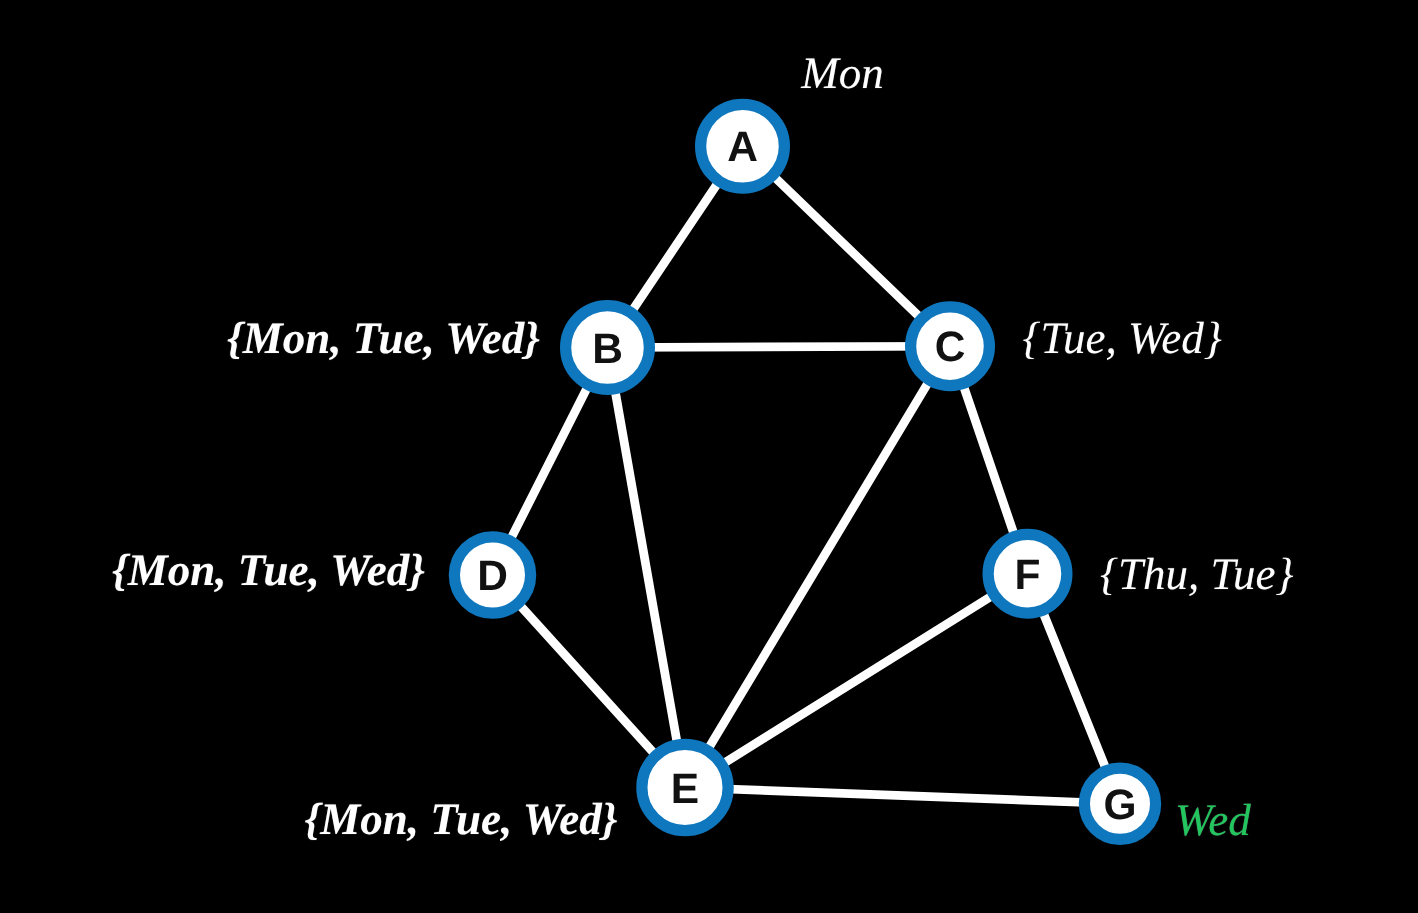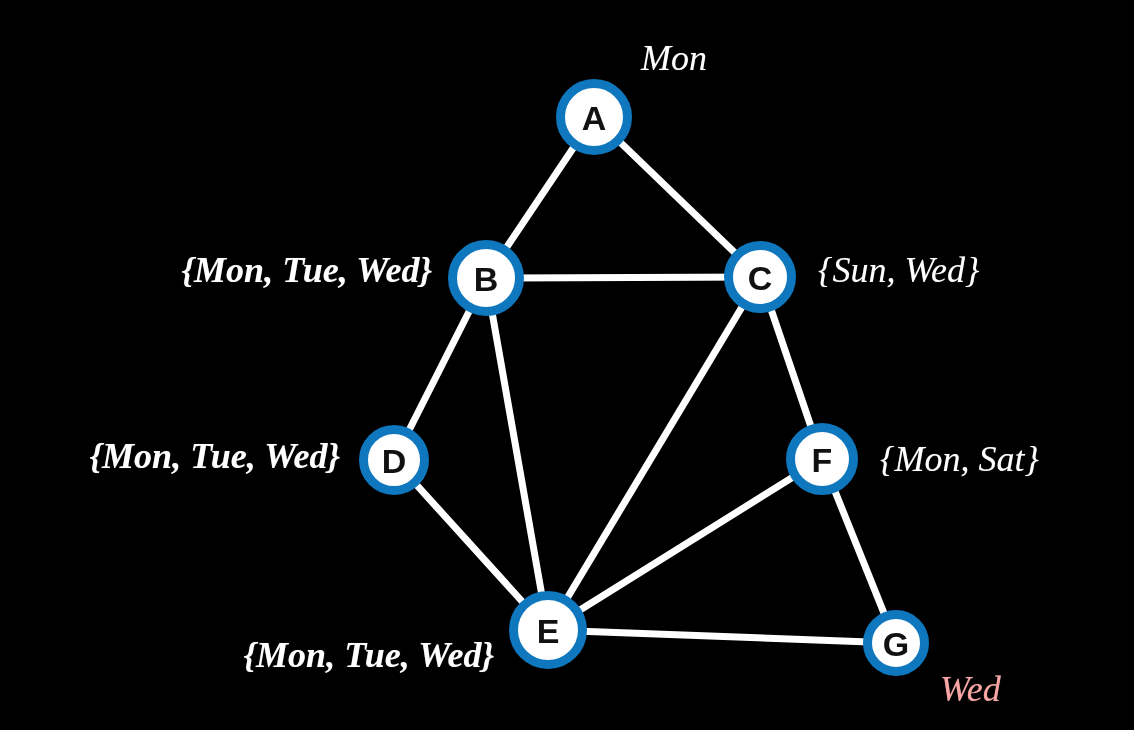--- a/index.html
+++ b/index.html
@@ -107,19 +107,19 @@
         </g>
         <g>
           <circle cx="896" cy="643" r="28.5" class="node-ring" fill="#ffffff" stroke="#0e77be"></circle>
           <text x="896" y="644" class="node-letter">G</text>
         </g>
       </g>
   </svg>
   <div id="labels-layer">
       <div class="domain-label lbl-above" style="left: 674px; top: 76px; color: rgb(255, 255, 255);">Mon</div>
       <div class="domain-label lbl-left" style="left: 432px; top: 270px; color: rgb(255, 255, 255);">{Mon, Tue, Wed}</div>
-      <div class="domain-label lbl-right" style="left: 818px; top: 270px; color: rgb(255, 255, 255);">{Sun, Wed}</div>
+      <div class="domain-label lbl-right" style="left: 818px; top: 270px; color: rgb(255, 255, 255);">{Tue, Wed}</div>
       <div class="domain-label lbl-left" style="left: 340px; top: 456px; color: rgb(255, 255, 255);">{Mon, Tue, Wed}</div>
-      <div class="domain-label lbl-right" style="left: 880px; top: 459px; color: rgb(255, 255, 255);">{Mon, Sat}</div>
+      <div class="domain-label lbl-right" style="left: 880px; top: 459px; color: rgb(255, 255, 255);">{Thu, Tue}</div>
       <div class="domain-label lbl-left" style="left: 494px; top: 655px; color: rgb(255, 255, 255);">{Mon, Tue, Wed}</div>
-      <div class="domain-label lbl-right" style="left: 940px; top: 656px; color: #fca5a5; margin-top: 33px;">Wed</div>
+      <div class="domain-label lbl-right" style="left: 940px; top: 656px; color: #22c55e;">Wed</div>
     </div>
 </div>
 
 </body></html>

